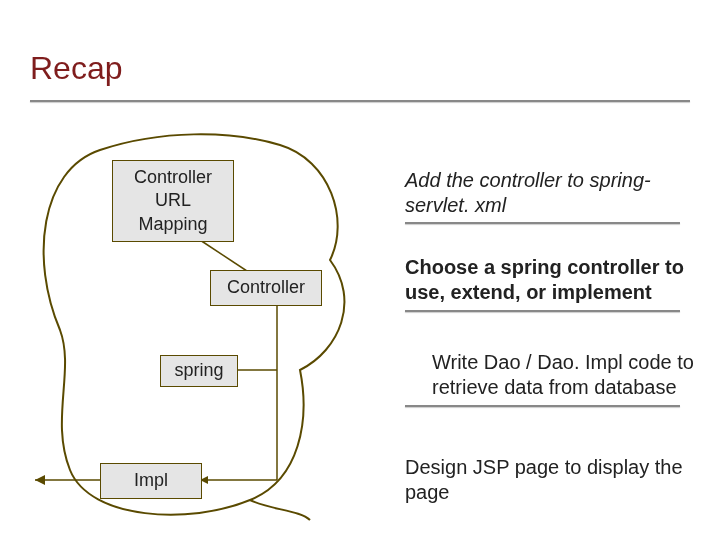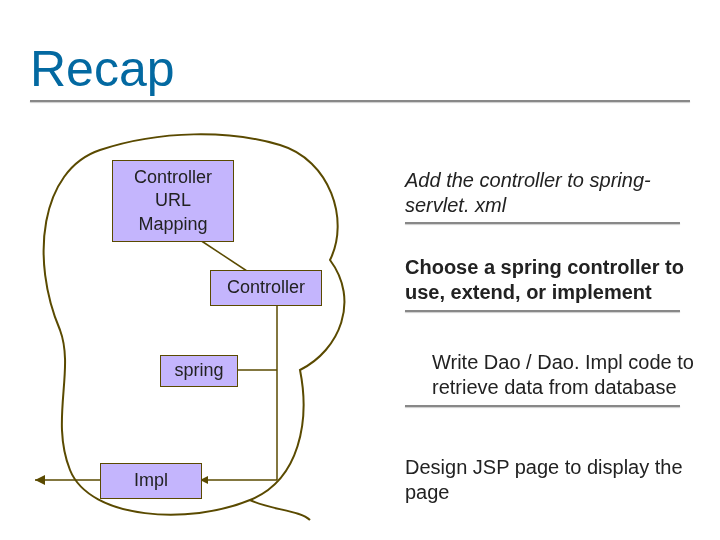--- a/index.html
+++ b/index.html
@@ -7,36 +7,36 @@
     width: 720px;
     height: 540px;
     font-family: Verdana, Geneva, sans-serif;
     background: #fff;
     position: relative;
     overflow: hidden;
   }
   .title {
     position: absolute;
     left: 30px;
-    top: 40px;
-    font-size: 50px;
-    color: #0369a1;
+    top: 50px;
+    font-size: 32px;
+    color: #7f1d1d;
   }
   .title-underline {
     position: absolute;
     left: 30px;
     top: 100px;
     width: 660px;
     height: 2px;
     background: #888;
     box-shadow: 0 1px 1px #ccc;
   }
   .box {
     position: absolute;
-    background: #c4b5fd;
+    background: #e5e5e5;
     border: 1.5px solid #5a4a00;
     text-align: center;
     font-size: 18px;
     color: #222;
     display: flex;
     align-items: center;
     justify-content: center;
     line-height: 1.3;
   }
   .annot {

